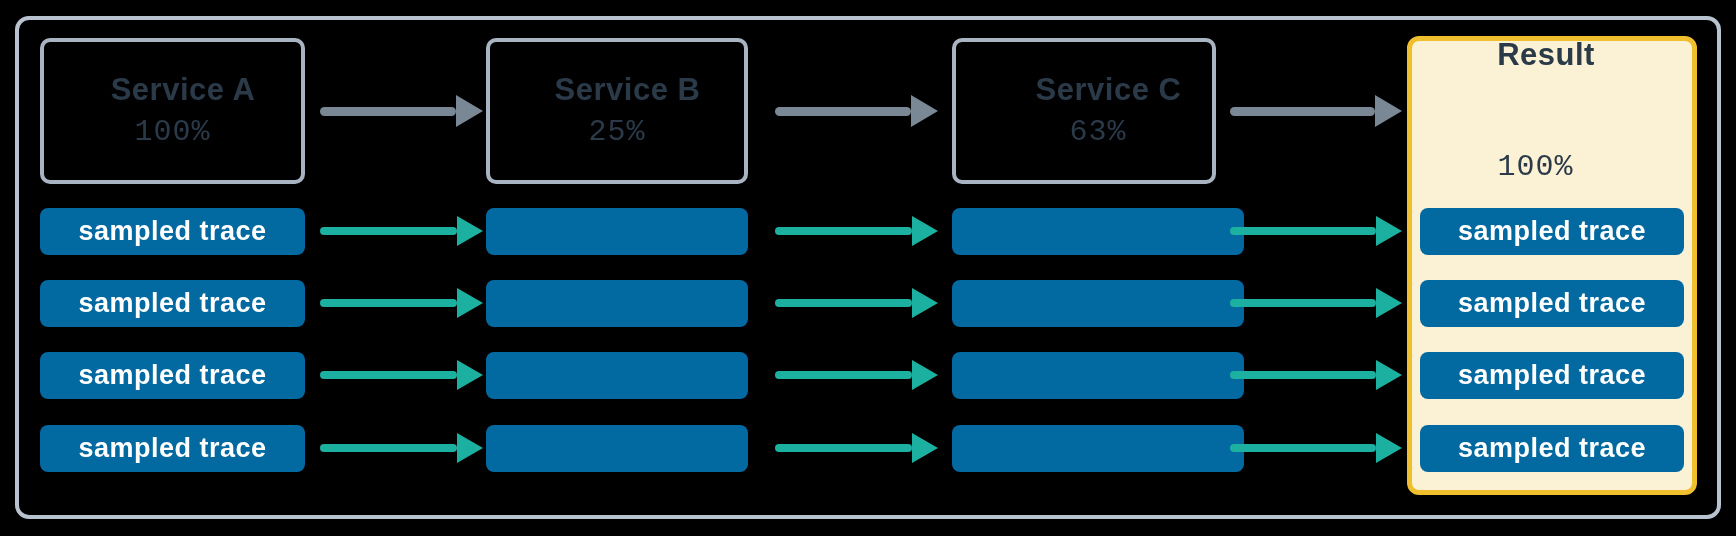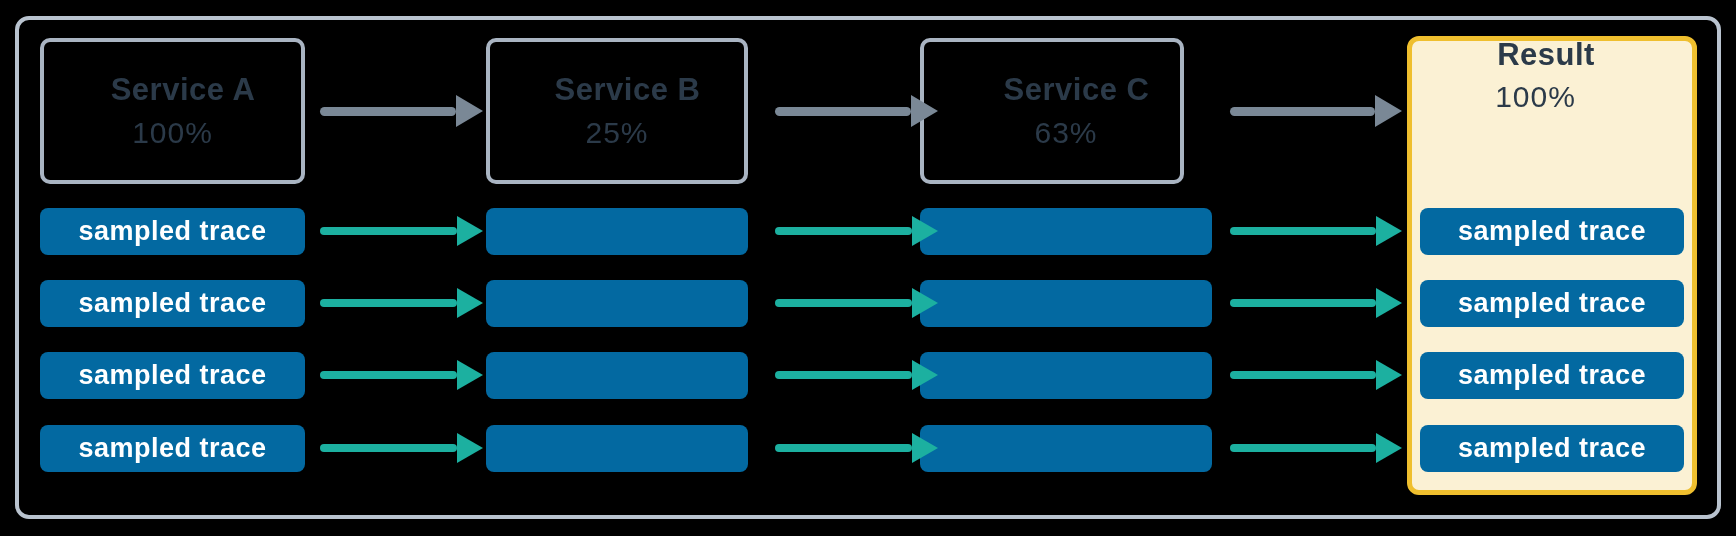--- a/index.html
+++ b/index.html
@@ -38,35 +38,36 @@
     border-radius: 10px;
     background: transparent;
     display: flex;
     flex-direction: column;
     align-items: center;
     justify-content: center;
     gap: 8px;
   }
   .colA { left: 40px;  width: 265px; }
   .colB { left: 486px; width: 262px; }
-  .colC { left: 920px; width: 264px; padding-left: 28px; }
+  .colC { left: 952px; width: 264px; padding-left: 28px; }
   .svc-title {
     font-size: 31px;
     font-weight: 700;
     color: #2b3a49;
     line-height: 1.1;
     letter-spacing: 0.5px;
     margin-left: 21px;
   }
   .svc-rate {
     font-size: 30px;
     font-weight: 400;
     color: #2b3a49;
     line-height: 1.1;
     letter-spacing: 1px;
+    font-family: Liberation Mono, monospace;
   }
   
   .result-box {
     position: absolute;
     left: 1407px;
     top: 36px;
     width: 290px;
     height: 459px;
     box-sizing: border-box;
     background: #fbf1d4;
@@ -75,21 +76,21 @@
   }
   .result-head {
     position: absolute;
     left: 1407px;
     top: 38px;
     width: 257px;
     height: 146px;
     display: flex;
     flex-direction: column;
     align-items: center;
-    justify-content: flex-start;
+    justify-content: space-between;
     gap: 8px;
   }
   
   .trace {
     position: absolute;
     height: 47px;
     background: #0369a1;
     border-radius: 8px;
     display: flex;
     align-items: center;

